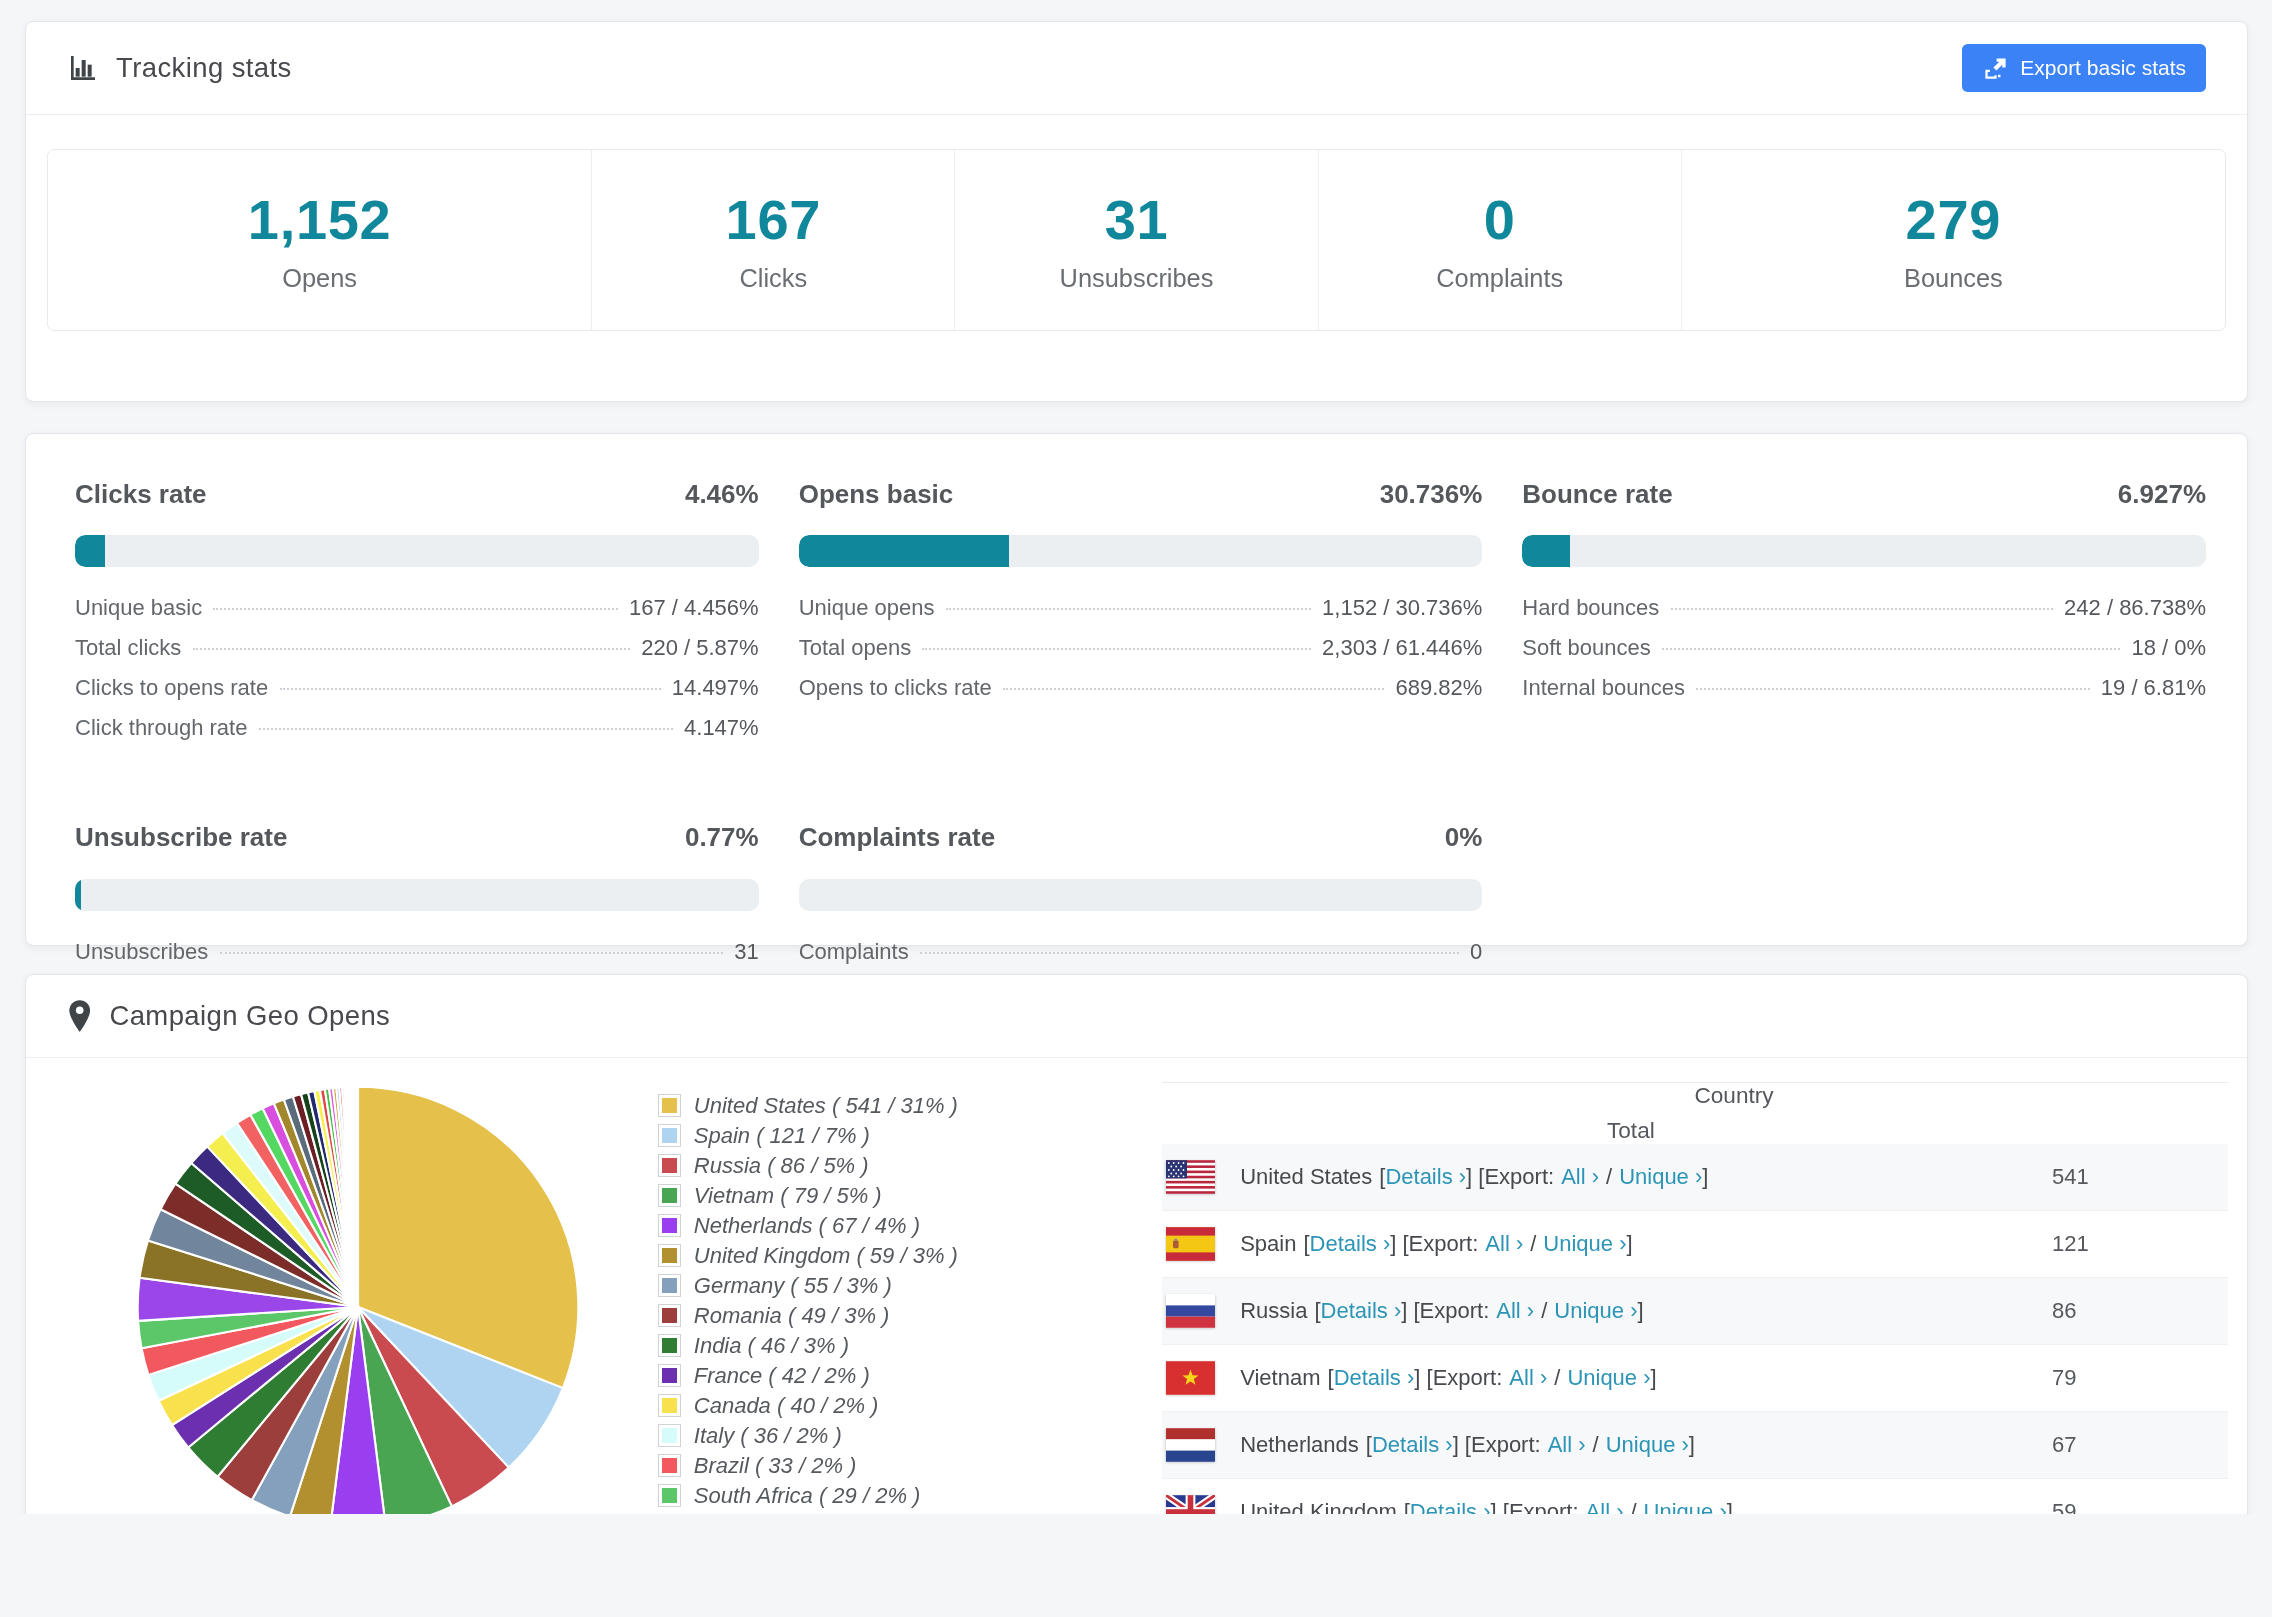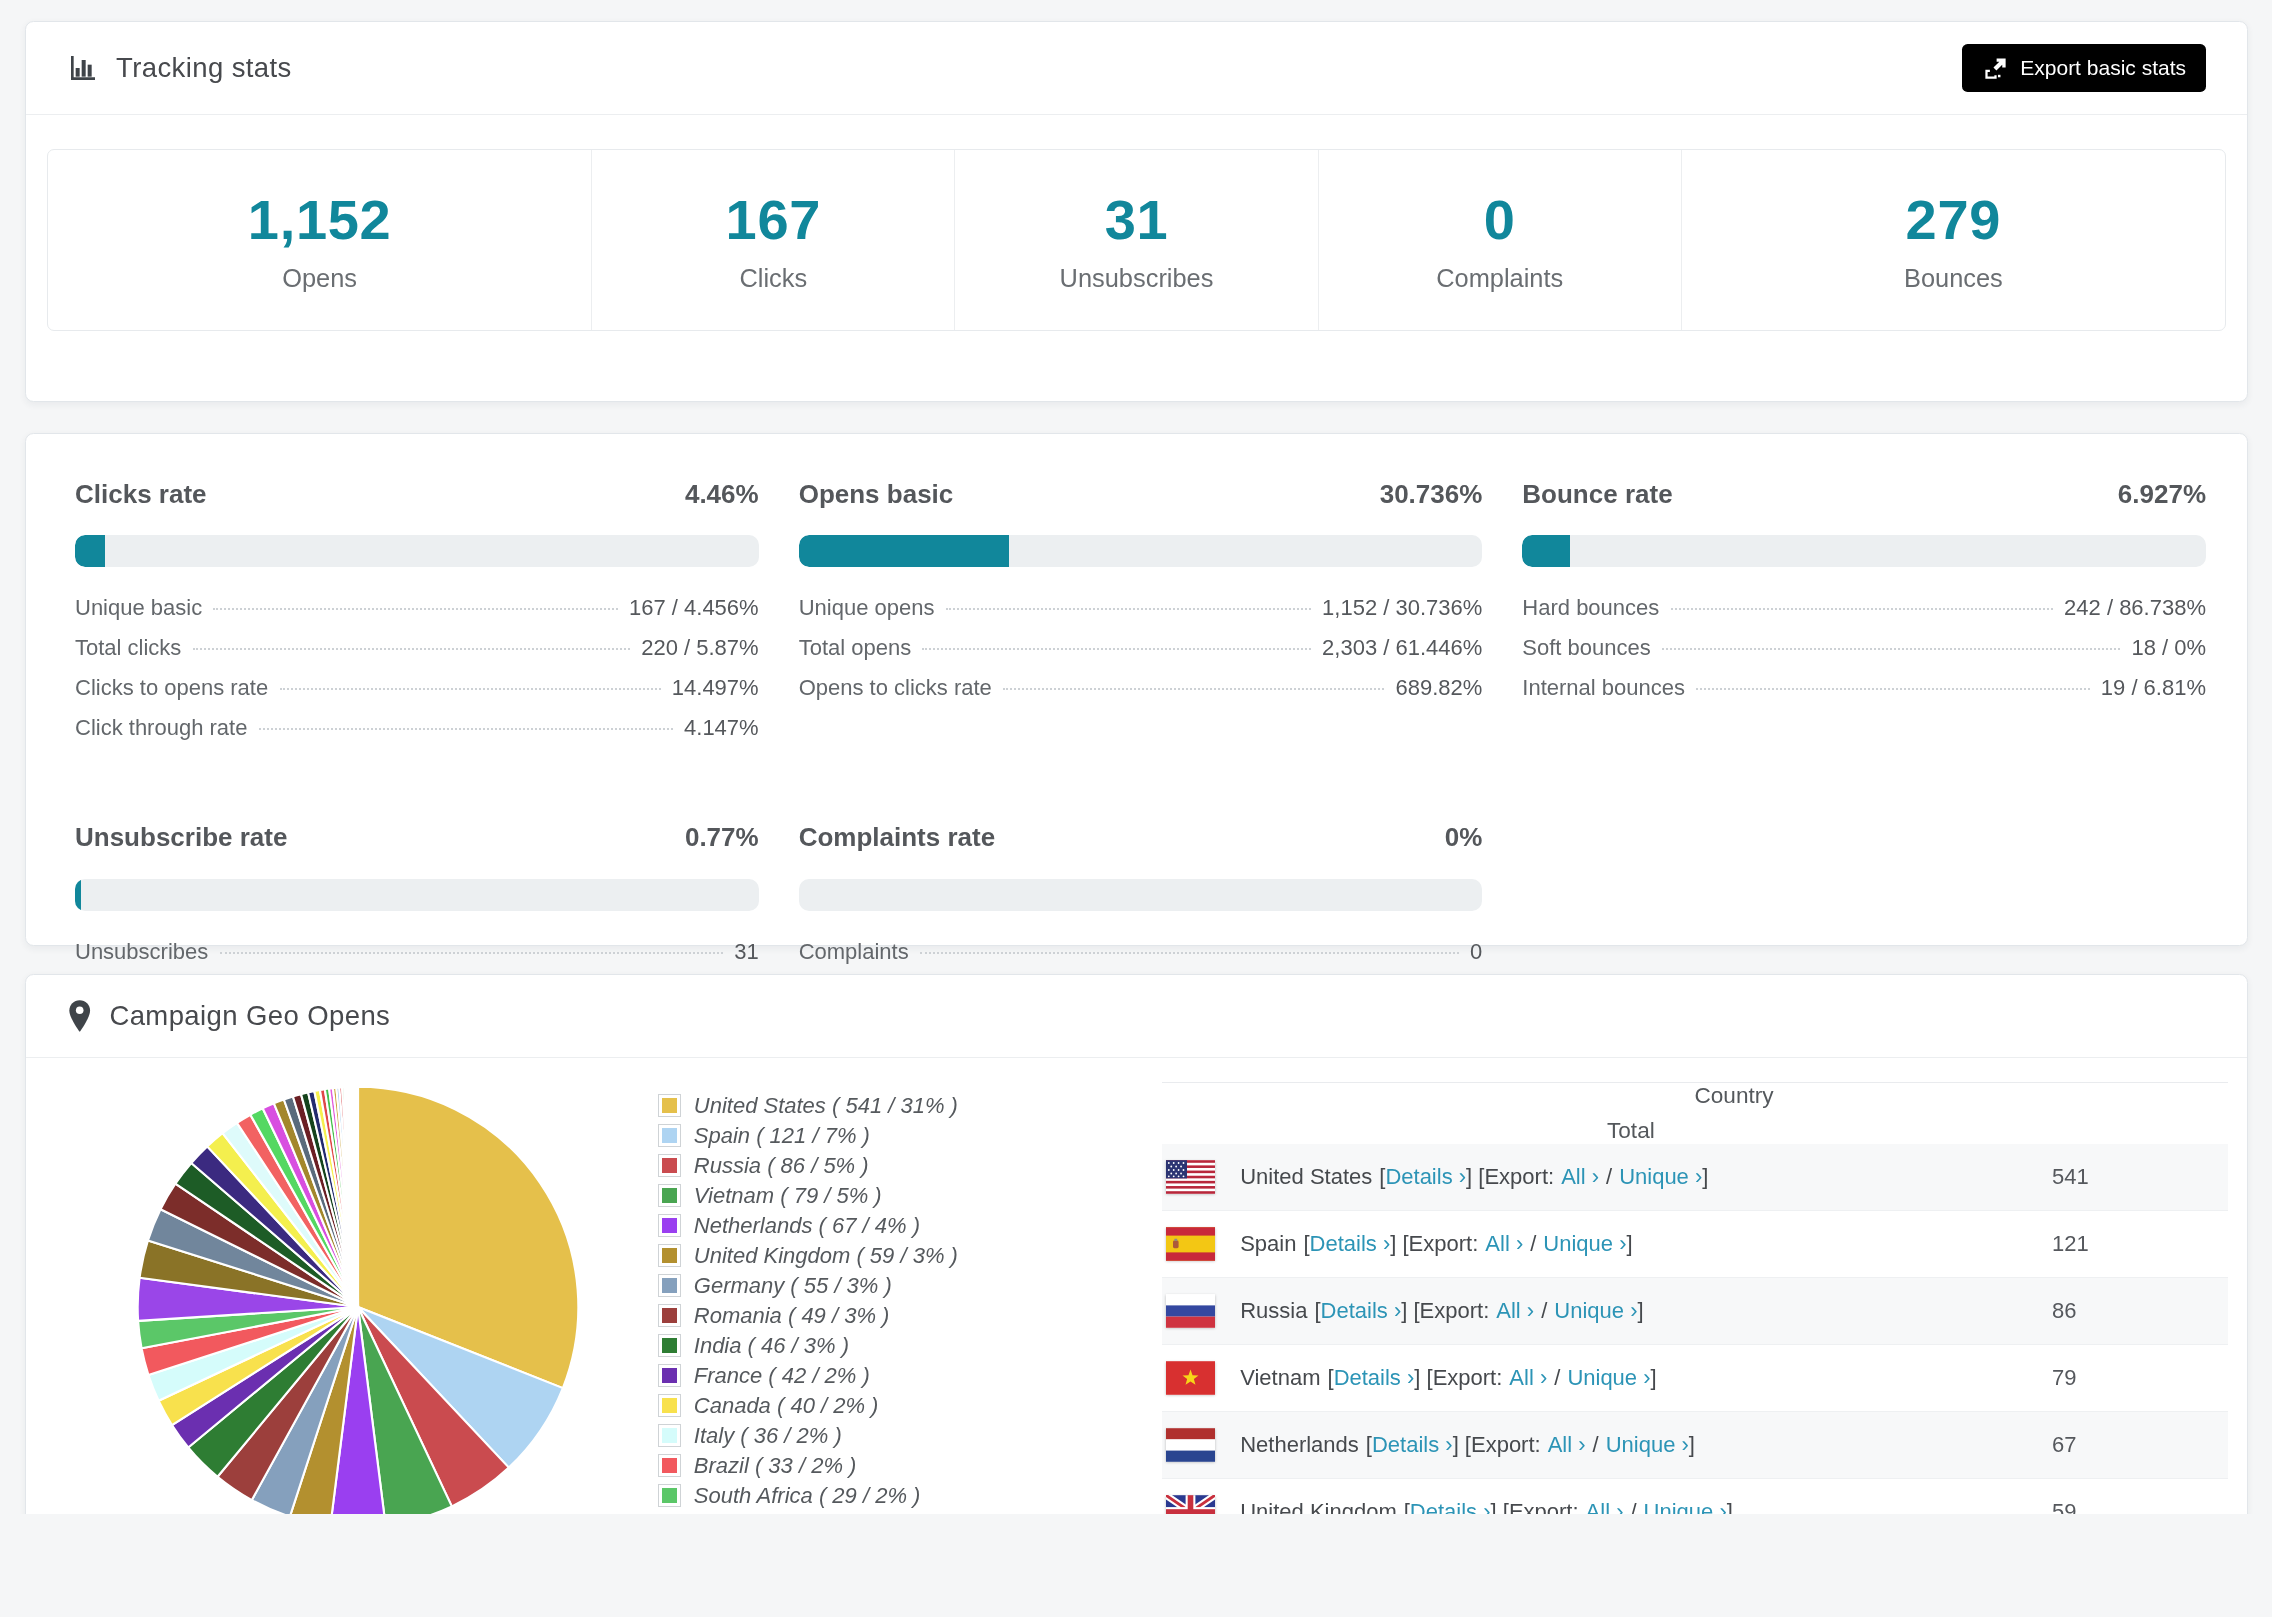--- a/index.html
+++ b/index.html
@@ -21,21 +21,21 @@
     display:flex;align-items:center;justify-content:space-between;
     height:93px;padding:0 41px;border-bottom:1.4px solid #eceef0;box-sizing:border-box;
   }
   #card-geo .card-head{height:83px;}
   .head-left{display:flex;align-items:center;gap:17px;}
   .card-title{font-size:27.5px;color:#47494d;letter-spacing:0.4px;}
   .icon{display:inline-flex;align-items:center;}
 
   .btn-export{
     display:flex;align-items:center;gap:11.3px;border:none;cursor:pointer;
-    background:#000000;color:#fff;font-size:21px;height:48px;padding:0 20px;
+    background:#3b82f6;color:#fff;font-size:21px;height:48px;padding:0 20px;
     border-radius:5.6px;font-family:inherit;
   }
 
   
   .stats-box{
     margin:34px 21px 0;height:182px;border:1.4px solid #e7eaed;border-radius:7px;
     display:flex;box-sizing:border-box;overflow:hidden;
   }
   .stat-cell{
     flex:1;display:flex;flex-direction:column;align-items:center;justify-content:center;

